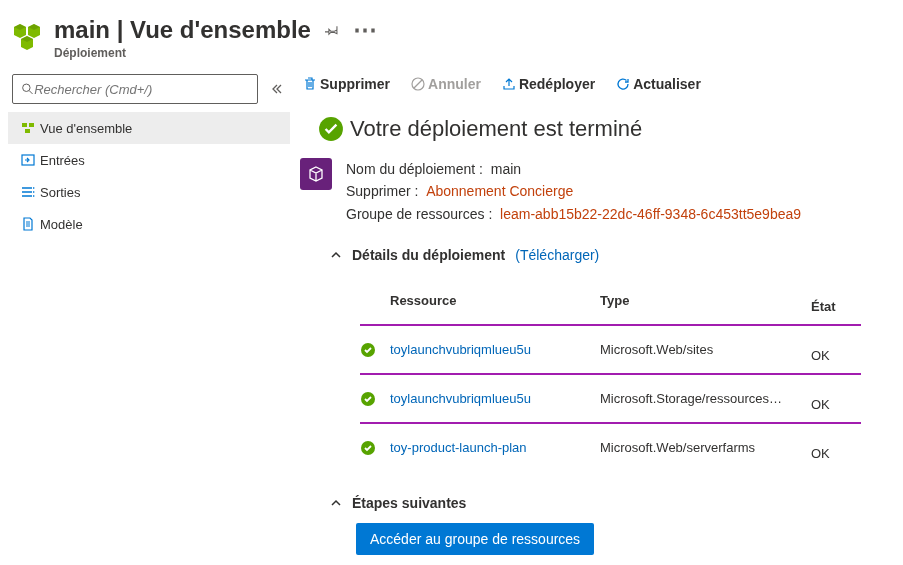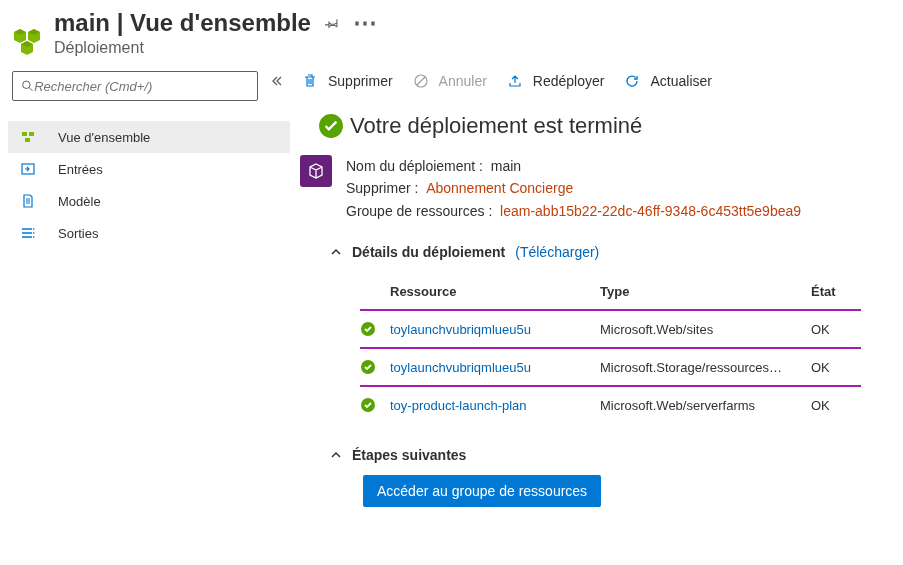--- a/index.html
+++ b/index.html
@@ -5,54 +5,55 @@
     * { box-sizing: border-box; margin: 0; padding: 0; }
     body {
       font-family: "Segoe UI", -apple-system, sans-serif;
       font-size: 13px;
       color: #323130;
       background: #fff;
       width: 903px;
     }
     .header {
       display: flex;
-      align-items: flex-end;
-      padding: 9px 12px 8px 12px;
+      align-items: flex-start;
+      padding: 16px 12px 8px 12px;
     }
     .header-icon {
       width: 32px;
       height: 32px;
       margin-right: 10px;
       margin-top: 4px;
     }
     .header-text h1 {
       font-size: 24px;
       font-weight: 600;
       color: #323130;
       display: flex;
       align-items: center;
       gap: 14px;
     }
     .header-text .subtitle {
-      font-size: 16px;
+      font-size: 12px;
       color: #605e5c;
       margin-top: 2px;
+      font-weight: bold;
     }
     .pin-icon, .more-icon { color: #605e5c; cursor: pointer; }
     .content { display: flex; }
     .sidebar {
       width: 290px;
       flex-shrink: 0;
       padding: 6px 0 0 8px;
     }
     .search-row {
       display: flex;
-      align-items: flex-start;
+      align-items: center;
       gap: 8px;
-      padding: 0 4px 20px 4px;
+      padding: 0 4px 8px 4px;
     }
     .search-box {
       flex: 1;
       display: flex;
       align-items: center;
       border: 1px solid #605e5c;
       border-radius: 2px;
       padding: 4px 8px;
       height: 30px;
     }
@@ -62,44 +63,45 @@
       width: 100%;
       font-size: 13px;
       font-style: italic;
       color: #605e5c;
       background: transparent;
     }
     .collapse-btn { color: #605e5c; cursor: pointer; padding: 4px;}
     .nav-item {
       display: flex;
       align-items: center;
-      gap: 22px;
+      gap: 4px;
       padding: 8px 12px;
       cursor: pointer;
       font-size: 13px;
     }
     .nav-item.active { background: #ededed; }
     .nav-item .nav-icon { width: 16px; height: 16px; display:flex; align-items:center; justify-content:center;}
     .main {
       flex: 1;
       padding: 0 0 20px 0;
     }
     .toolbar {
       display: flex;
       align-items: center;
       gap: 20px;
       padding: 8px 12px 12px 12px;
     }
     .toolbar-btn {
       display: flex;
       align-items: flex-end;
-      gap: 10px;
+      gap: 2px;
       cursor: pointer;
       font-size: 14px;
       color: #323130;
+      font-weight: bold;
     }
     .toolbar-btn.disabled { color: #a19f9d; cursor: default; }
     .status-block {
       display: flex;
       align-items: center;
       gap: 6px;
       padding: 12px 12px 8px 28px;
     }
     .status-title {
       font-size: 22px;
@@ -146,33 +148,33 @@
     .table-header, .table-row {
       display: flex;
       align-items: center;
       padding: 10px 0;
     }
     .table-header { font-weight: 600; border-bottom: none; }
     .table-row { border-top: 2px solid #a21caf; }
     .col-status { width: 30px; }
     .col-res { width: 210px; }
     .col-type { flex: 1; padding-right:10px; white-space: nowrap; overflow: hidden; text-overflow: ellipsis;}
-    .col-state { width: 50px; }
+    .col-state { width: 50px; margin-top: 12px; }
     .res-link { color: #0066b8; cursor: pointer; }
     .next-steps { padding: 18px 12px 6px 40px; }
     .primary-btn {
       display: inline-block;
       background: #0078d4;
       color: #fff;
       padding: 8px 14px;
       font-size: 14px;
       border-radius: 2px;
       cursor: pointer;
       margin-top: 12px;
-      margin-left: 33px;
+      margin-left: 26px;
     }
     svg { display: block; }
   </style>
 </head>
 <body>
 
 <div class="header">
   <div class="header-icon">
     <svg width="32" height="32" viewBox="0 0 32 32">
       <g fill="#7fba00">
@@ -234,34 +236,34 @@
         <svg width="16" height="16" viewBox="0 0 16 16">
             <rect x="2" y="3" width="12" height="10" fill="none" stroke="#0078d4" stroke-width="1.2"></rect>
             <path d="M5 8 L8 8 M7 6 L9 8 L7 10" fill="none" stroke="#0078d4" stroke-width="1.2"></path>
           </svg>
       </span>
       <span>Entrées</span>
     </div>
     <div class="nav-item">
       <span class="nav-icon">
         <svg width="16" height="16" viewBox="0 0 16 16">
+            <path d="M2 4 h10 M2 8 h10 M2 12 h10" stroke="#0078d4" stroke-width="1.3"></path>
+            <path d="M13 3 l2 1 -2 1 M13 7 l2 1 -2 1 M13 11 l2 1 -2 1" fill="#0078d4"></path>
+          </svg>
+      </span>
+      <span>Sorties</span>
+    </div>
+    <div class="nav-item">
+      <span class="nav-icon">
+        <svg width="16" height="16" viewBox="0 0 16 16">
             <path d="M4 2 h6 l2 2 v10 h-8 z" fill="none" stroke="#0078d4" stroke-width="1.2"></path>
             <path d="M6 6 h4 M6 8 h4 M6 10 h4" stroke="#0078d4" stroke-width="1"></path>
           </svg>
       </span>
       <span>Modèle</span>
-    </div>
-    <div class="nav-item">
-      <span class="nav-icon">
-        <svg width="16" height="16" viewBox="0 0 16 16">
-            <path d="M2 4 h10 M2 8 h10 M2 12 h10" stroke="#0078d4" stroke-width="1.3"></path>
-            <path d="M13 3 l2 1 -2 1 M13 7 l2 1 -2 1 M13 11 l2 1 -2 1" fill="#0078d4"></path>
-          </svg>
-      </span>
-      <span>Sorties</span>
     </div>
   </div>
 
   <div class="main">
     <div class="toolbar">
       <div class="toolbar-btn">
         <svg width="16" height="16" viewBox="0 0 16 16">
             <path d="M3 4 h10 M5 4 v9 h6 v-9 M6 2 h4 v2" fill="none" stroke="#0078d4" stroke-width="1.2"></path>
             <path d="M7 6 v5 M9 6 v5" stroke="#0078d4" stroke-width="1.2"></path>
           </svg>

